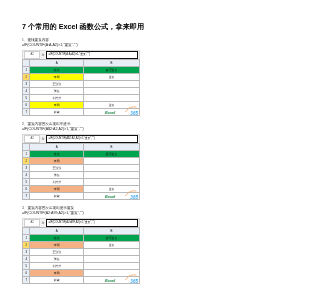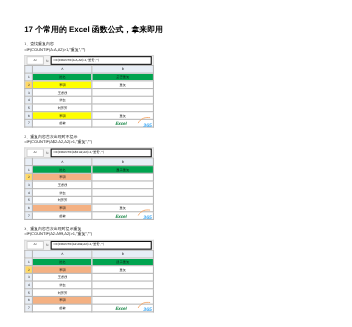--- a/index.html
+++ b/index.html
@@ -61,21 +61,21 @@
      font-weight:bold;font-style:italic;color:#3fa9f5;
      font-family:"Liberation Sans","DejaVu Sans",sans-serif;}
   .xl-logo .swoosh{position:absolute;right:2px;top:0px;width:12px;height:7px;}
 </style>
 </head>
 <body>
 
 <div class="page">
   <div class="doc">
 
-    <div class="doc-title">17 个常用的 Excel 函数公式，拿来即用</div>
+    <div class="doc-title">7 个常用的 Excel 函数公式，拿来即用</div>
 
     <div class="section">
       <div class="sec-head">1、查找重复内容</div>
       <div class="sec-formula">=IF(COUNTIF(A:A,A2)&gt;1,"重复","")</div>
 
       <div class="xl">
         <div class="xl-fbar">
           <div class="xl-namebox">A2</div>
           <div class="fx">fx</div>
           <div class="xl-input">

